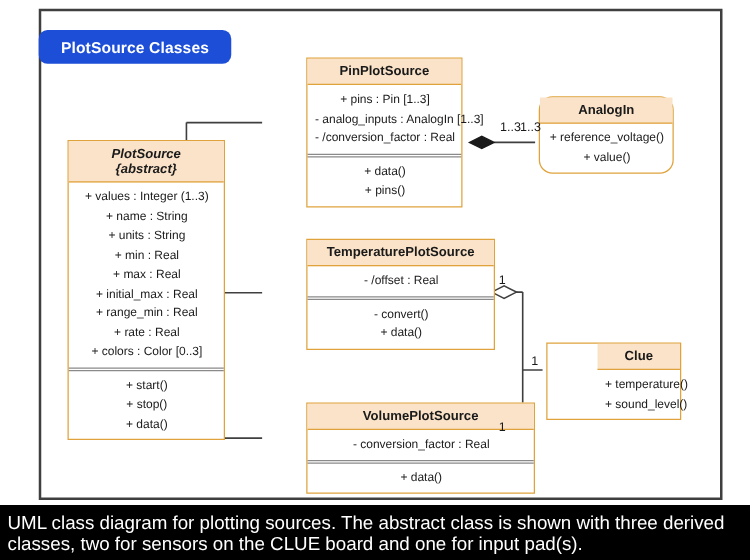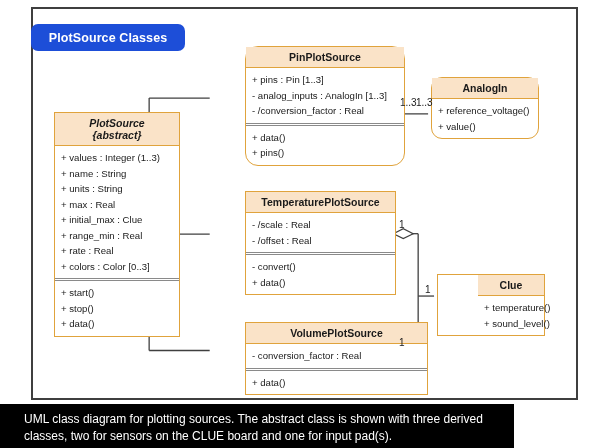--- a/index.html
+++ b/index.html
@@ -80,41 +80,42 @@
     box-sizing: border-box;
   }
   .uml-compartment + .uml-compartment {
     border-top: 3px double #8a8a8a;
   }
   .uml-row {
     font-size: 9.6px;
     color: #1a1a1a;
     line-height: 15.5px;
     white-space: nowrap;
+    text-align: center;
   }
   
   .mult-label {
     position: absolute;
     font-size: 10px;
     color: #1a1a1a;
     z-index: 6;
     background: transparent;
   }
   
   #caption-bar {
     position: absolute;
     left: 0;
     top: 404px;
-    width: 514px;
+    width: 600px;
     height: 44px;
     background: #000000;
     color: #ffffff;
-    font-size: 12px;
+    font-size: 15px;
     line-height: 16.5px;
-    padding: 7px 10px 0 24px;
+    padding: 7px 10px 0 6px;
     box-sizing: border-box;
   }
 </style>
 </head>
 <body>
 
 <div id="page">
 
   <div id="diagram-frame">
 
@@ -147,34 +148,35 @@
 
     <div class="uml-class" style="left:21px; top:103px; width:126px;">
       <div class="uml-header abstract">
         <div>PlotSource</div>
         <div>{abstract}</div>
       </div>
       <div class="uml-compartment">
         <div class="uml-row">+ values : Integer (1..3)</div>
         <div class="uml-row">+ name : String</div>
         <div class="uml-row">+ units : String</div>
+        <div class="uml-row">+ min : Real</div>
         <div class="uml-row">+ max : Real</div>
-        <div class="uml-row">+ initial_max : Clue</div>
+        <div class="uml-row">+ initial_max : Real</div>
         <div class="uml-row">+ range_min : Real</div>
         <div class="uml-row">+ rate : Real</div>
         <div class="uml-row">+ colors : Color [0..3]</div>
       </div>
       <div class="uml-compartment">
         <div class="uml-row">+ start()</div>
         <div class="uml-row">+ stop()</div>
         <div class="uml-row">+ data()</div>
       </div>
     </div>
 
-    <div class="uml-class" style="left:212px; top:37px; width:160px;border-radius:13px;">
+    <div class="uml-class" style="left:212px; top:37px; width:125px;">
       <div class="uml-header">
         <div>PinPlotSource</div>
       </div>
       <div class="uml-compartment">
         <div class="uml-row">+ pins : Pin [1..3]</div>
         <div class="uml-row">- analog_inputs : AnalogIn [1..3]</div>
         <div class="uml-row">- /conversion_factor : Real</div>
       </div>
       <div class="uml-compartment">
         <div class="uml-row">+ data()</div>
@@ -190,21 +192,20 @@
         <div class="uml-row">+ reference_voltage()</div>
         <div class="uml-row">+ value()</div>
       </div>
     </div>
 
     <div class="uml-class" style="left:212px; top:182px; width:151px;">
       <div class="uml-header">
         <div>TemperaturePlotSource</div>
       </div>
       <div class="uml-compartment">
-        <div class="uml-row">- /scale : Real</div>
         <div class="uml-row">- /offset : Real</div>
       </div>
       <div class="uml-compartment">
         <div class="uml-row">- convert()</div>
         <div class="uml-row">+ data()</div>
       </div>
     </div>
 
     <div class="uml-class" style="left:212px; top:313px; width:183px;">
       <div class="uml-header">

